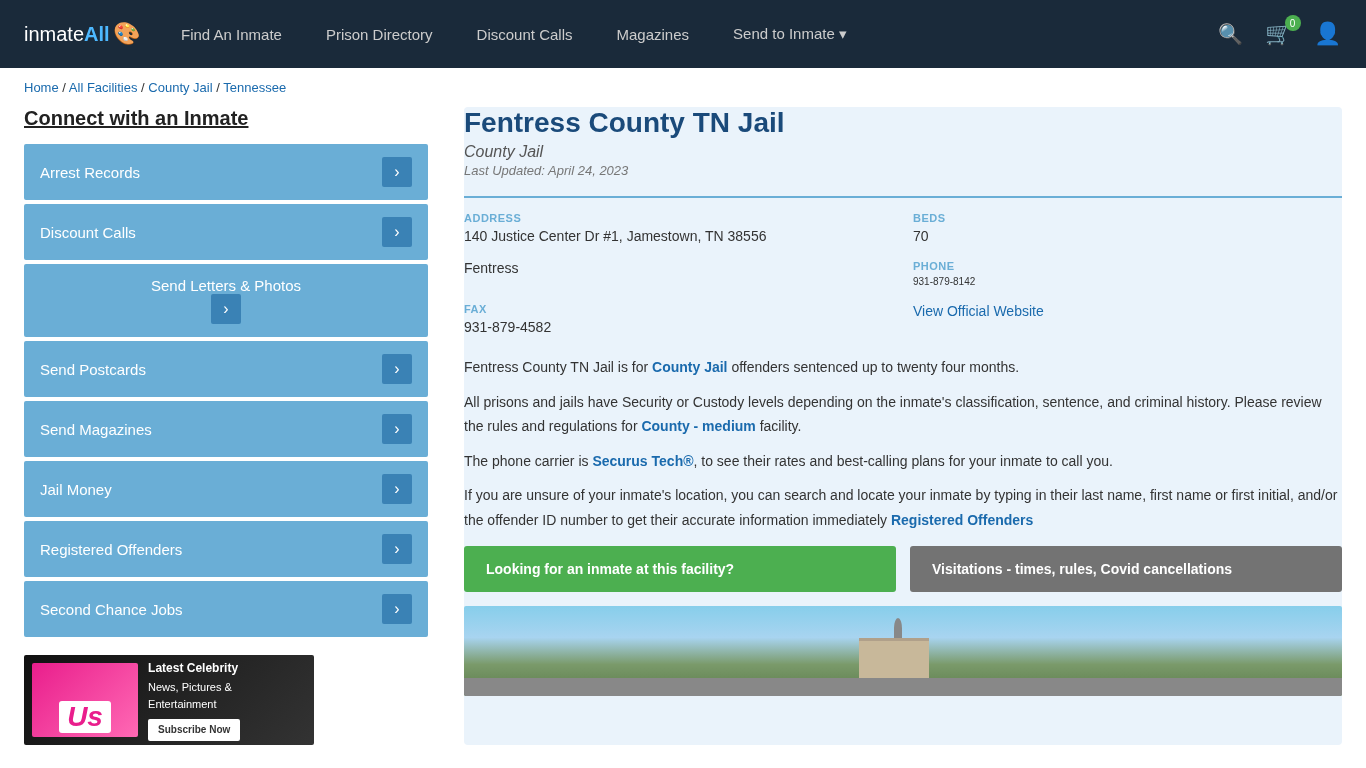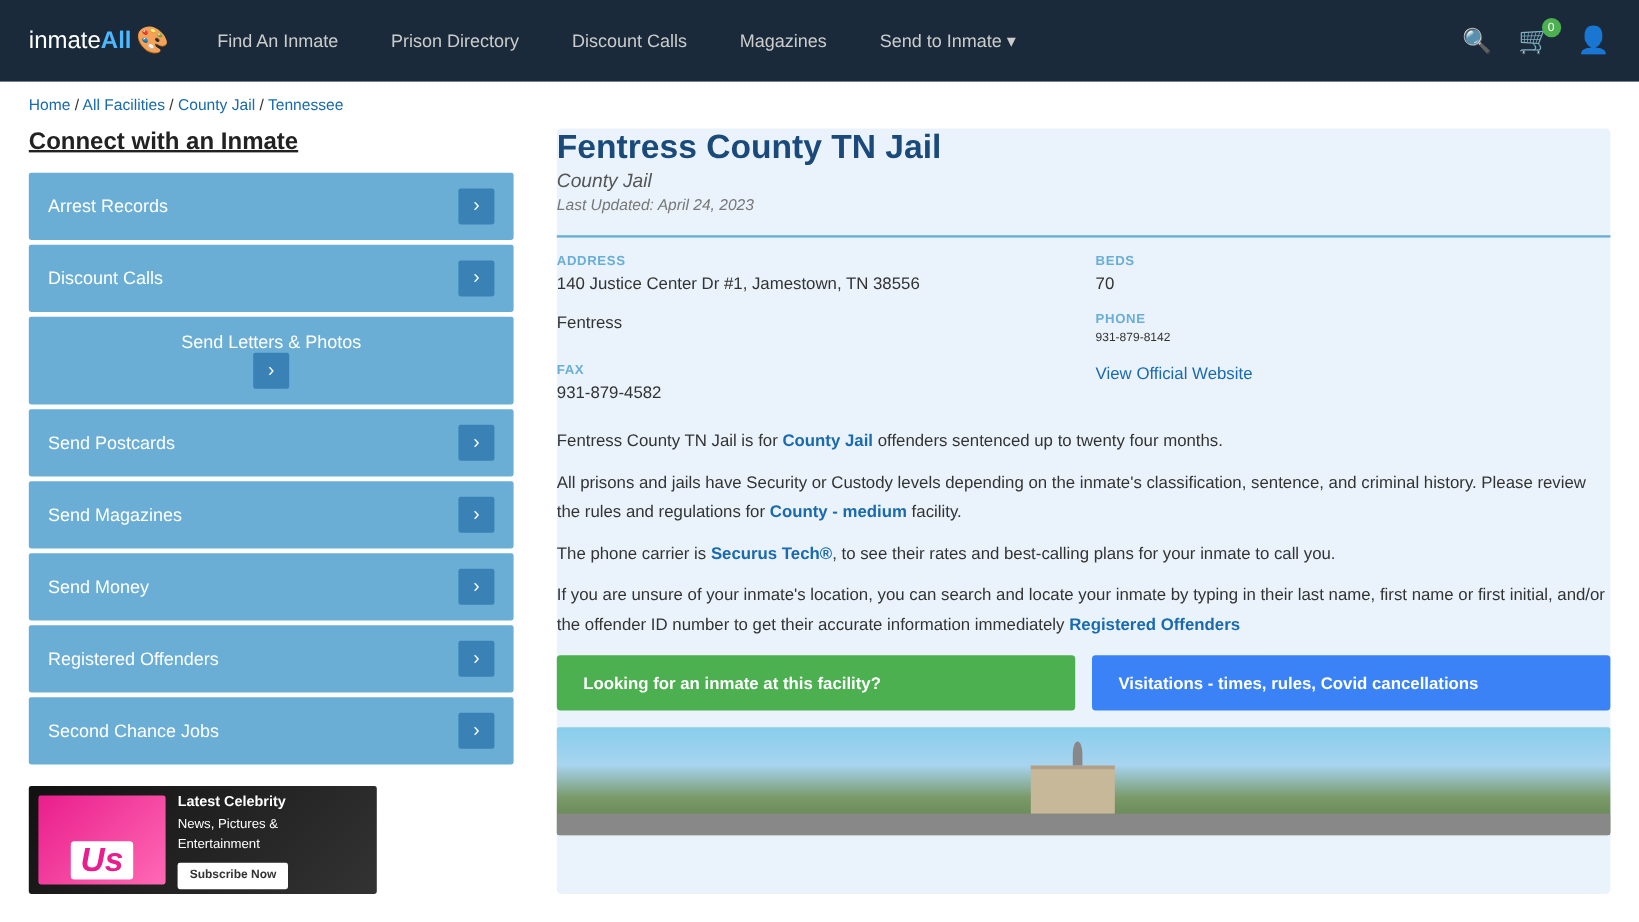--- a/index.html
+++ b/index.html
@@ -62,21 +62,21 @@
       </div>
       <div style="background:#6aaed6;color:#fff;display:flex;align-items:center;justify-content:space-between;padding:13px 16px;cursor:pointer;font-size:15px;border-radius:2px;">
         <span>Send Postcards</span>
         <span style="background:#3a82b5;width:30px;height:30px;display:flex;align-items:center;justify-content:center;border-radius:2px;font-size:16px;">›</span>
       </div>
       <div style="background:#6aaed6;color:#fff;display:flex;align-items:center;justify-content:space-between;padding:13px 16px;cursor:pointer;font-size:15px;border-radius:2px;">
         <span>Send Magazines</span>
         <span style="background:#3a82b5;width:30px;height:30px;display:flex;align-items:center;justify-content:center;border-radius:2px;font-size:16px;">›</span>
       </div>
       <div style="background:#6aaed6;color:#fff;display:flex;align-items:center;justify-content:space-between;padding:13px 16px;cursor:pointer;font-size:15px;border-radius:2px;">
-        <span>Send Money</span>
+        <span>Jail Money</span>
         <span style="background:#3a82b5;width:30px;height:30px;display:flex;align-items:center;justify-content:center;border-radius:2px;font-size:16px;">›</span>
       </div>
       <div style="background:#6aaed6;color:#fff;display:flex;align-items:center;justify-content:space-between;padding:13px 16px;cursor:pointer;font-size:15px;border-radius:2px;">
         <span>Registered Offenders</span>
         <span style="background:#3a82b5;width:30px;height:30px;display:flex;align-items:center;justify-content:center;border-radius:2px;font-size:16px;">›</span>
       </div>
       <div style="background:#6aaed6;color:#fff;display:flex;align-items:center;justify-content:space-between;padding:13px 16px;cursor:pointer;font-size:15px;border-radius:2px;">
         <span>Second Chance Jobs</span>
         <span style="background:#3a82b5;width:30px;height:30px;display:flex;align-items:center;justify-content:center;border-radius:2px;font-size:16px;">›</span>
       </div>
@@ -135,21 +135,21 @@
       <p style="margin-bottom:10px;">
         <span>The phone carrier is </span><a href="#" style="color:#1a6aad;font-weight:bold;text-decoration:none;">Securus Tech®</a><span>, to see their rates and best-calling plans for your inmate to call you.</span>
       </p>
       <p style="margin-bottom:10px;">
         <span>If you are unsure of your inmate's location, you can search and locate your inmate by typing in their last name, first name or first initial, and/or the offender ID number to get their accurate information immediately </span><a href="#" style="color:#1a6aad;font-weight:bold;text-decoration:none;">Registered Offenders</a>
       </p>
     </div>
 
     <div style="display:flex;gap:14px;margin-top:14px;">
       <button style="background:#4CAF50;color:#fff;border:none;padding:15px 22px;font-size:14px;font-weight:bold;cursor:pointer;border-radius:3px;flex:1;text-align:left;">Looking for an inmate at this facility?</button>
-      <button style="background:#3b82f6;color:#fff;border:none;padding:15px 22px;font-size:14px;font-weight:bold;cursor:pointer;border-radius:3px;flex:1;text-align:left;">Visitations - times, rules, Covid cancellations</button>
+      <button style="background:#737373;color:#fff;border:none;padding:15px 22px;font-size:14px;font-weight:bold;cursor:pointer;border-radius:3px;flex:1;text-align:left;">Visitations - times, rules, Covid cancellations</button>
     </div>
 
     <div style="margin-top:14px;width:100%;height:90px;background:linear-gradient(180deg,#87CEEB 0%,#a8d4f0 35%,#7a9a6a 65%,#5a7a4a 100%);border-radius:2px;position:relative;overflow:hidden;">
       <div style="position:absolute;bottom:0;left:0;right:0;height:18px;background:#888;"></div>
       <div style="position:absolute;bottom:18px;left:45%;width:70px;height:40px;background:#c8b89a;border-top:3px solid #b0a08a;"></div>
       <div style="position:absolute;bottom:58px;left:49%;width:8px;height:20px;background:#888;border-radius:50% 50% 0 0;"></div>
     </div>
   </div>
 </div>
 

